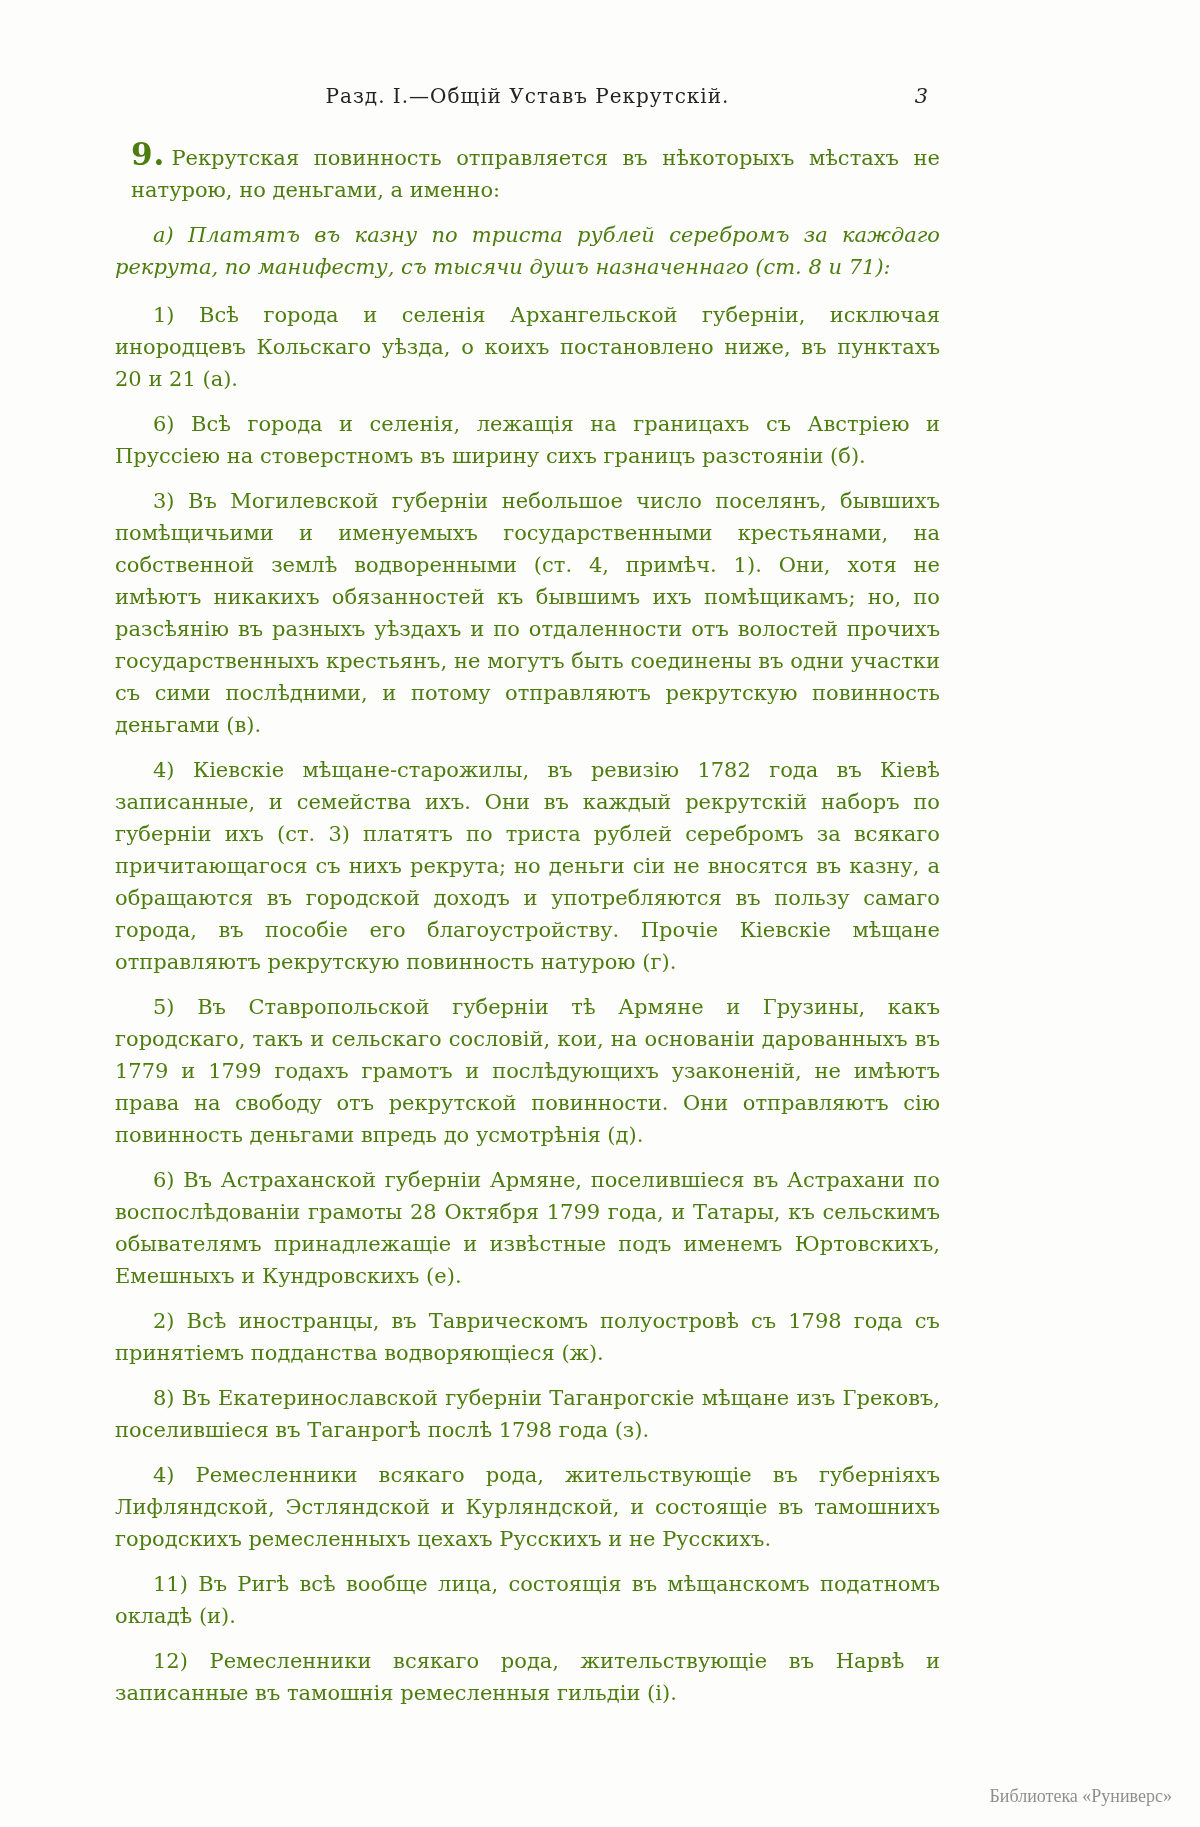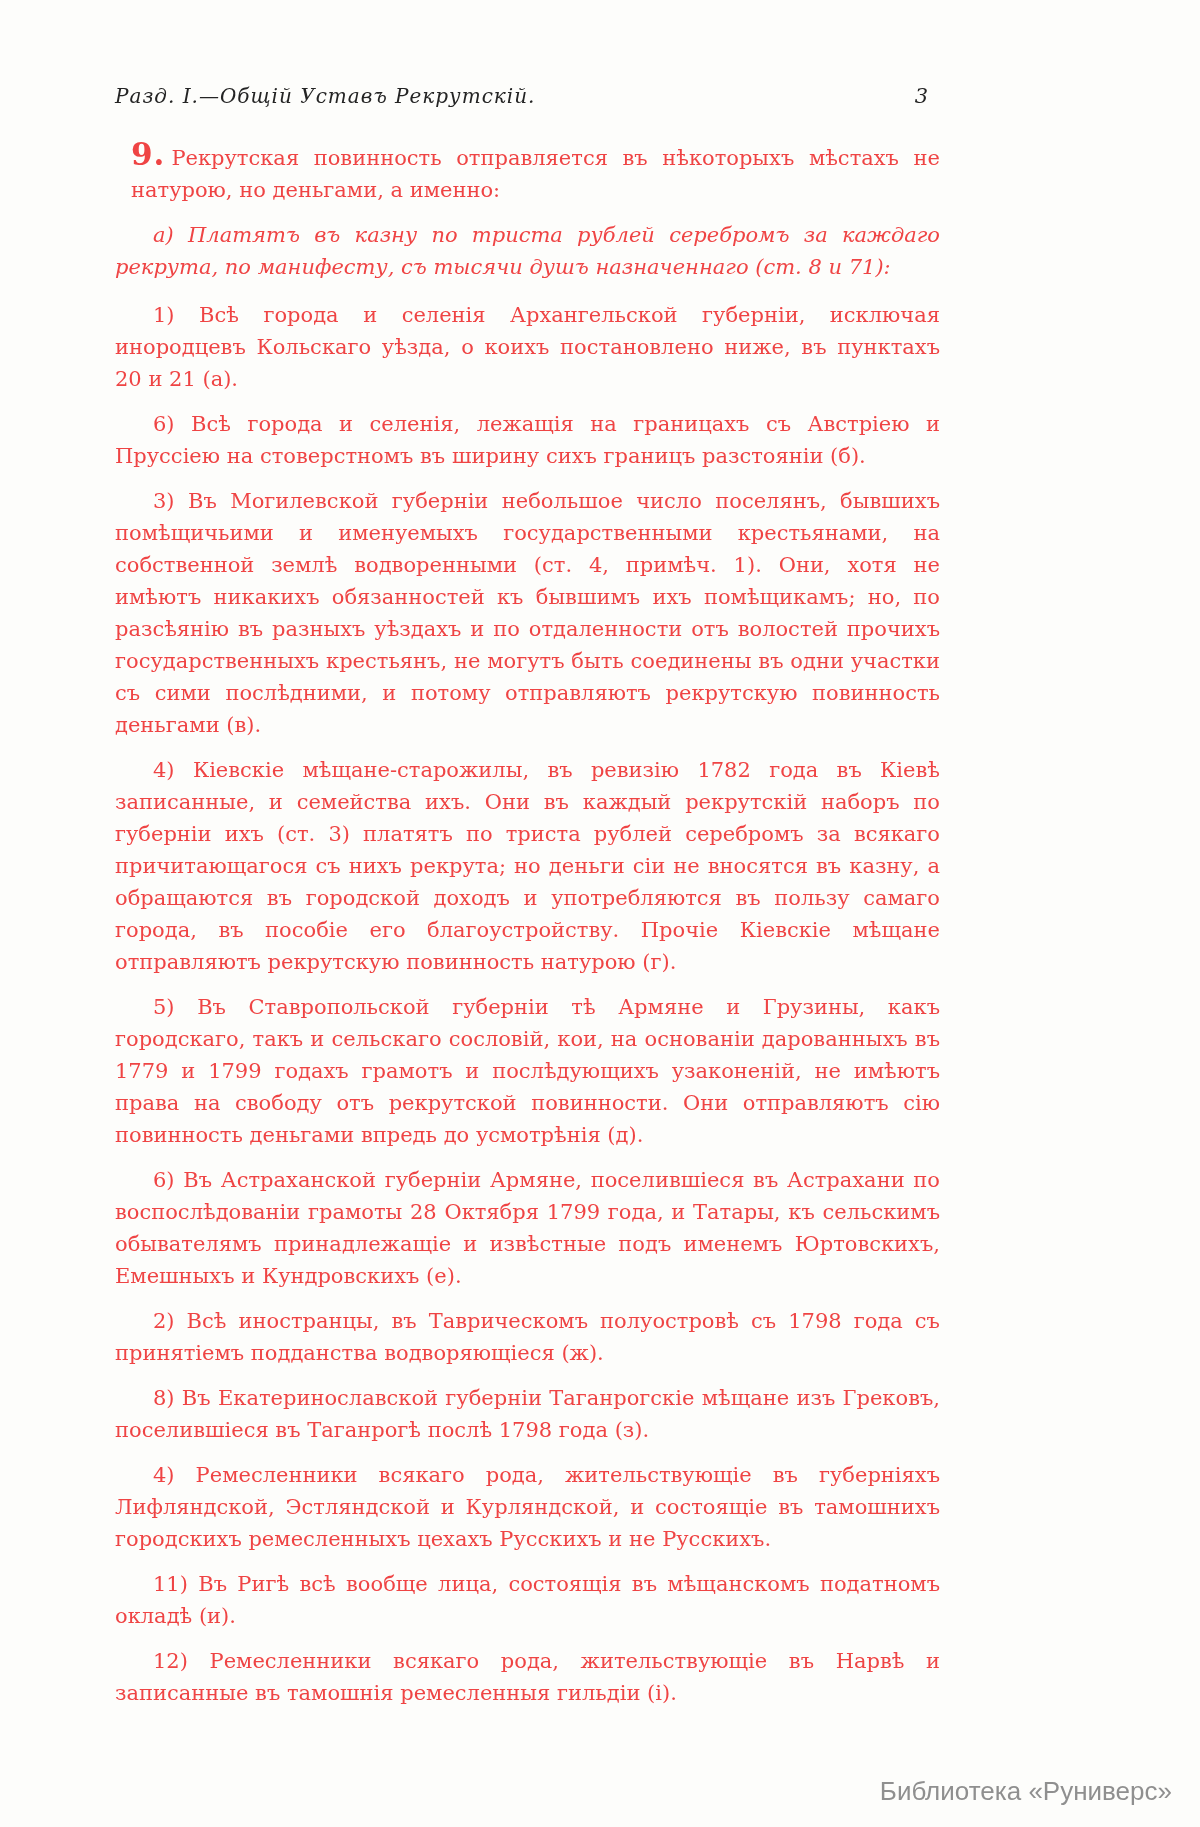--- a/index.html
+++ b/index.html
@@ -23,40 +23,40 @@
     top: 84px;
     width: 825px;
   }
   .running-head {
     position: relative;
     height: 34px;
     margin-bottom: 22px;
   }
   .running-head .title {
     display: block;
-    font-style: italic;
+    text-align: center;
     font-size: 20px;
     letter-spacing: 1px;
     color: #242424;
   }
   .running-head .pagenum {
     position: absolute;
     right: 12px;
     top: 0;
     font-size: 21px;
     font-style: italic;
     color: #242424;
   }
   .para {
     font-size: 21px;
     line-height: 32px;
     text-align: justify;
     text-indent: 38px;
     margin: 0 0 13px 0;
-    color: #ef4444;
+    color: #4d7c0f;
   }
   .para.intro-para {
     text-indent: 0;
     padding-left: 16px;
     margin-top: 10px;
   }
   .secnum {
     font-size: 31px;
     font-weight: bold;
     line-height: 28px;
@@ -64,22 +64,22 @@
     padding-right: 6px;
   }
   .para.lettered {
     font-style: italic;
     margin-bottom: 16px;
   }
   .watermark {
     position: absolute;
     right: 28px;
     bottom: 20px;
-    font-family: Liberation Sans, sans-serif;
-    font-size: 26px;
+    font-family: Liberation Serif, serif;
+    font-size: 18px;
     color: #8f8f8f;
     margin-top: 19px;
   }
 </style>
 </head>
 <body>
 
 <div class="page">
   <div class="text-block">
 

